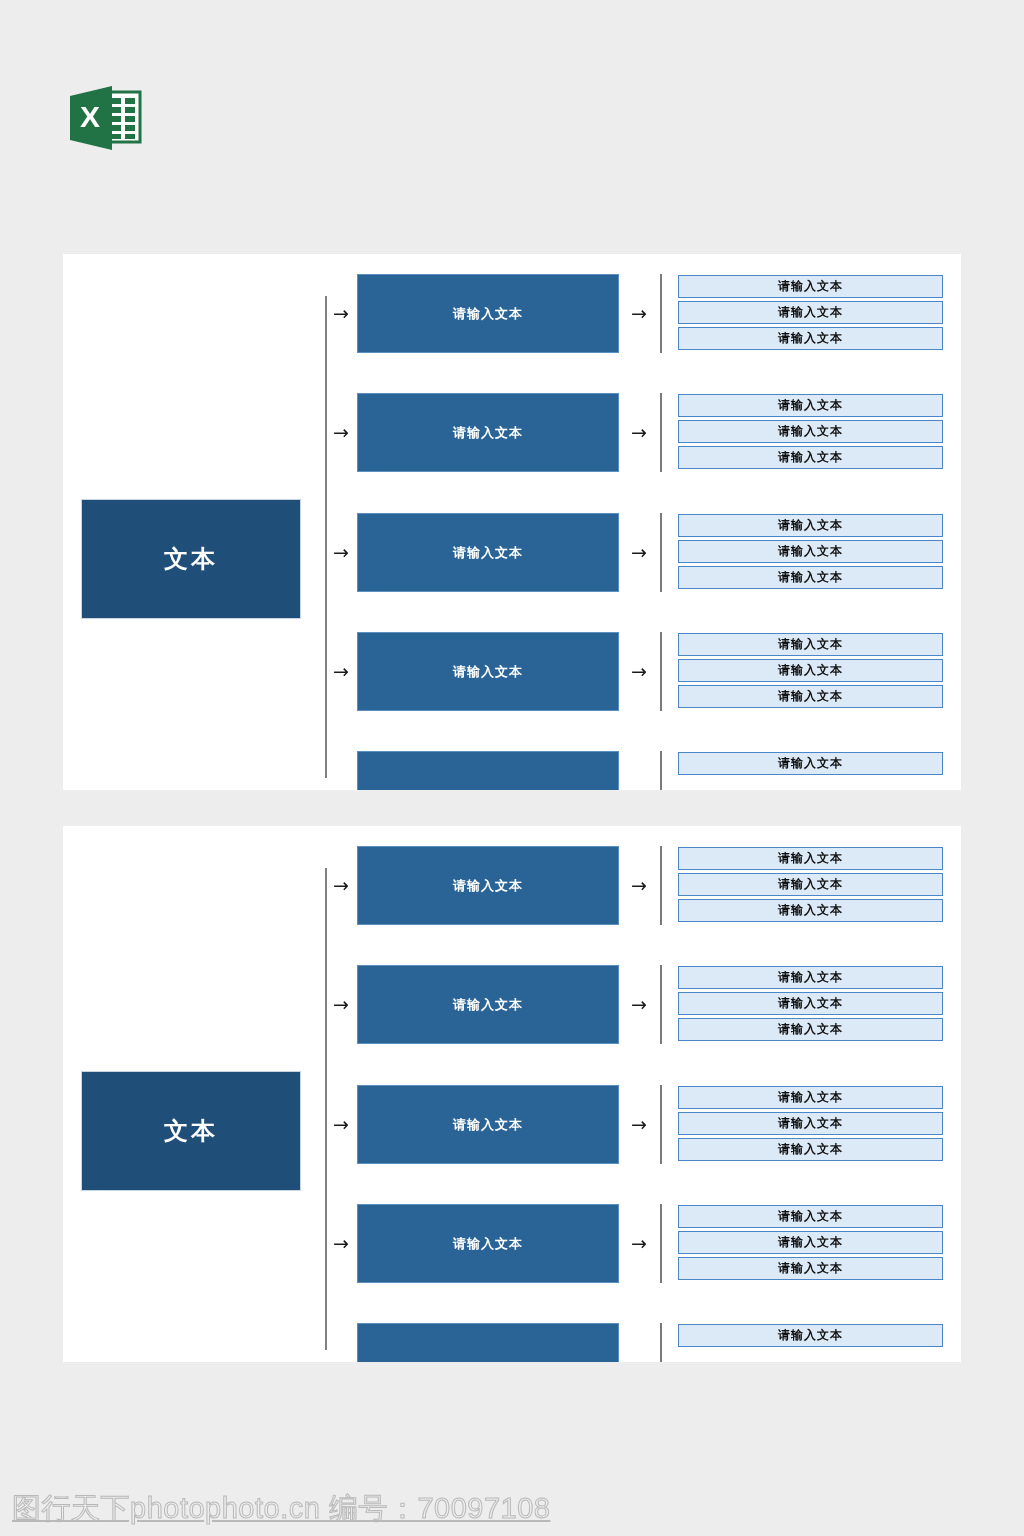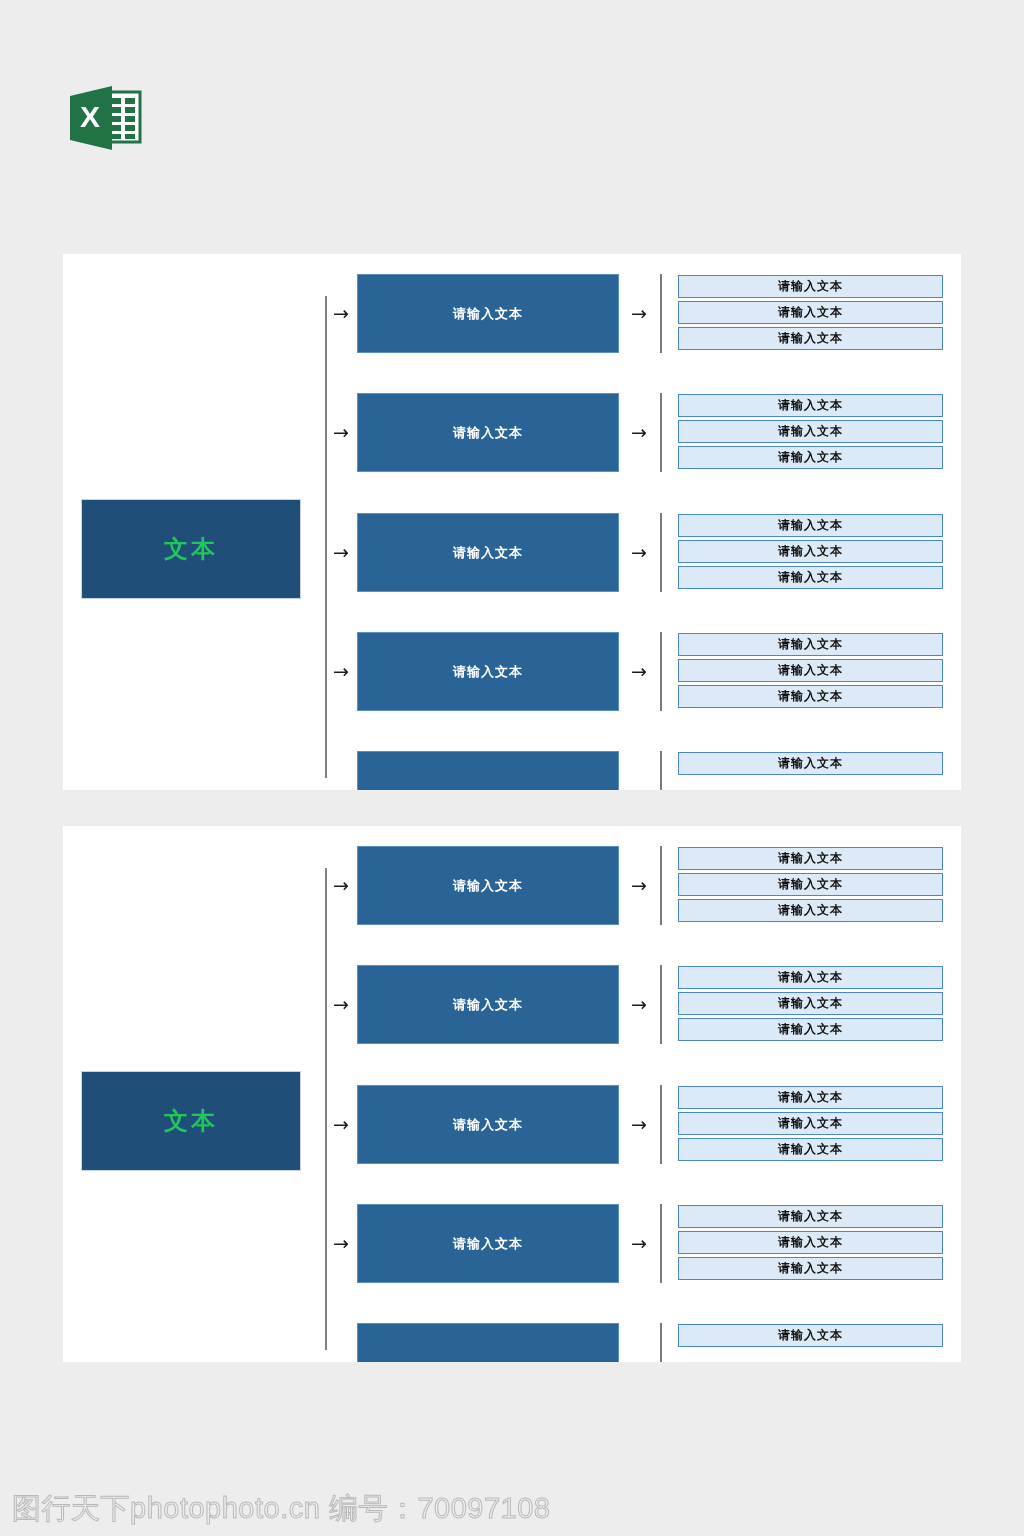--- a/index.html
+++ b/index.html
@@ -65,27 +65,27 @@
     overflow: hidden;
   }
   #panel-1 { top: 254px;  height: 536px; }
   #panel-2 { top: 826px;  height: 536px; }
 
   
   .root-box {
     position: absolute;
     left: 18px;
     width: 220px;
-    height: 100px;
+    height: 120px;
     background: #1f4e79;
     border: 1px solid #c8d4e0;
     display: flex;
     align-items: center;
     justify-content: center;
-    color: #22c55e;
+    color: #ffffff;
     font-size: 24px;
     font-weight: bold;
     letter-spacing: 3px;
   }
 
   
   .spine {
     position: absolute;
     left: 262px;
     width: 2px;
@@ -156,20 +156,21 @@
   .watermark {
     position: absolute;
     left: 12px;
     bottom: 8px;
     font-size: 29px;
     line-height: 40px;
     color: transparent;
     -webkit-text-stroke: 1px #b9b9b9;
     white-space: nowrap;
     letter-spacing: 0.5px;
+    text-decoration: underline;
   }
 </style>
 </head>
 <body>
 
 <div class="header">
 
   <div class="excel-icon">
     <svg viewBox="0 0 78 72" xmlns="http://www.w3.org/2000/svg">
       <rect x="40" y="10" width="34" height="50" fill="#ffffff" stroke="#217346" stroke-width="3"></rect>

